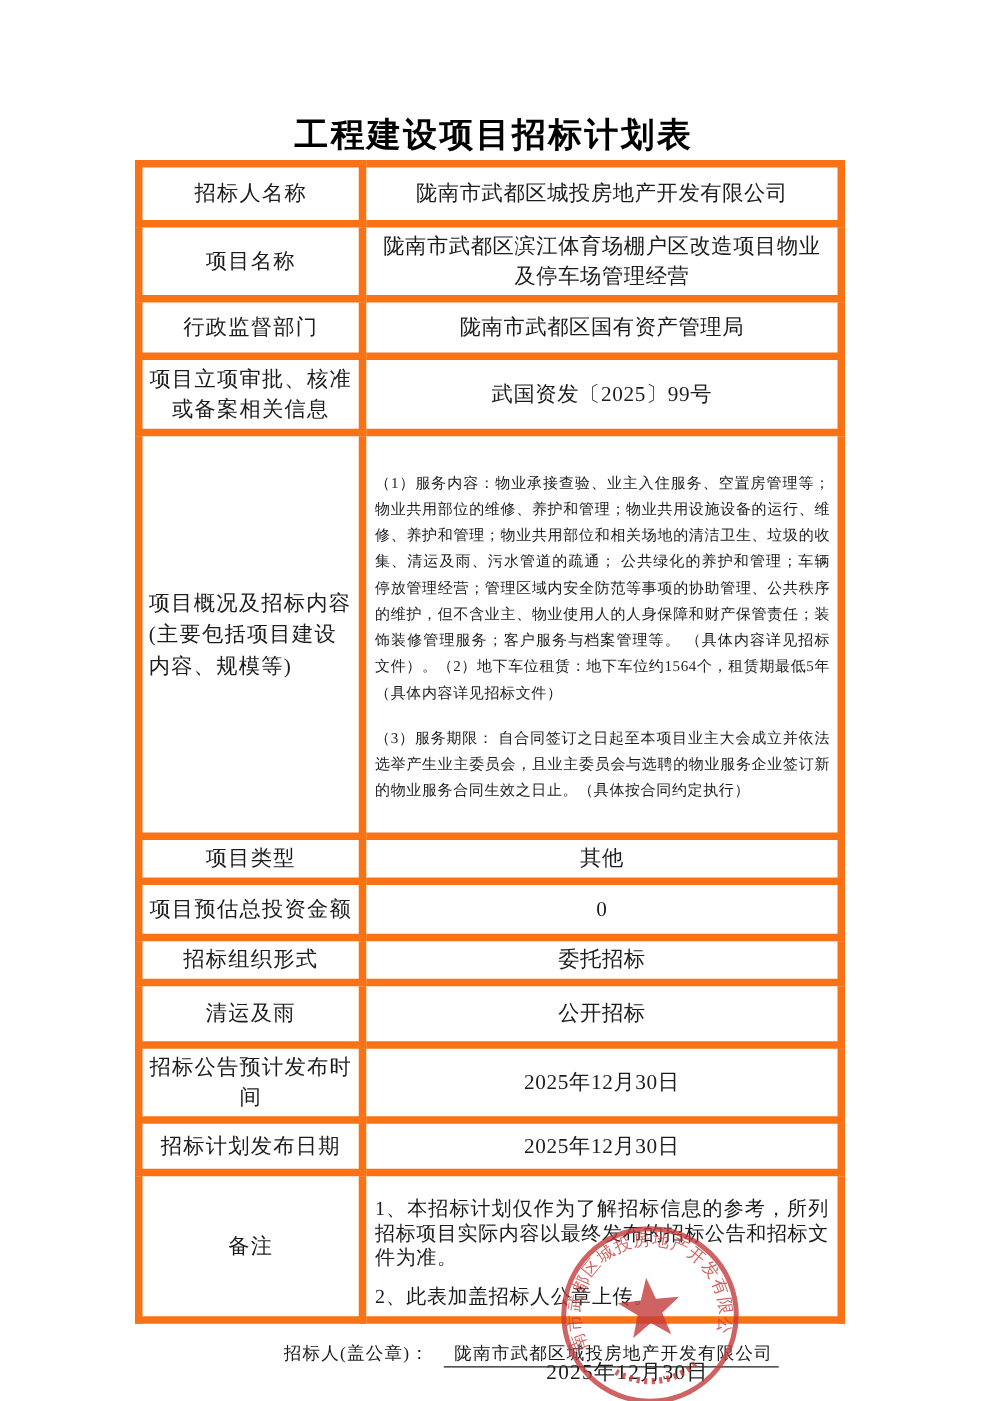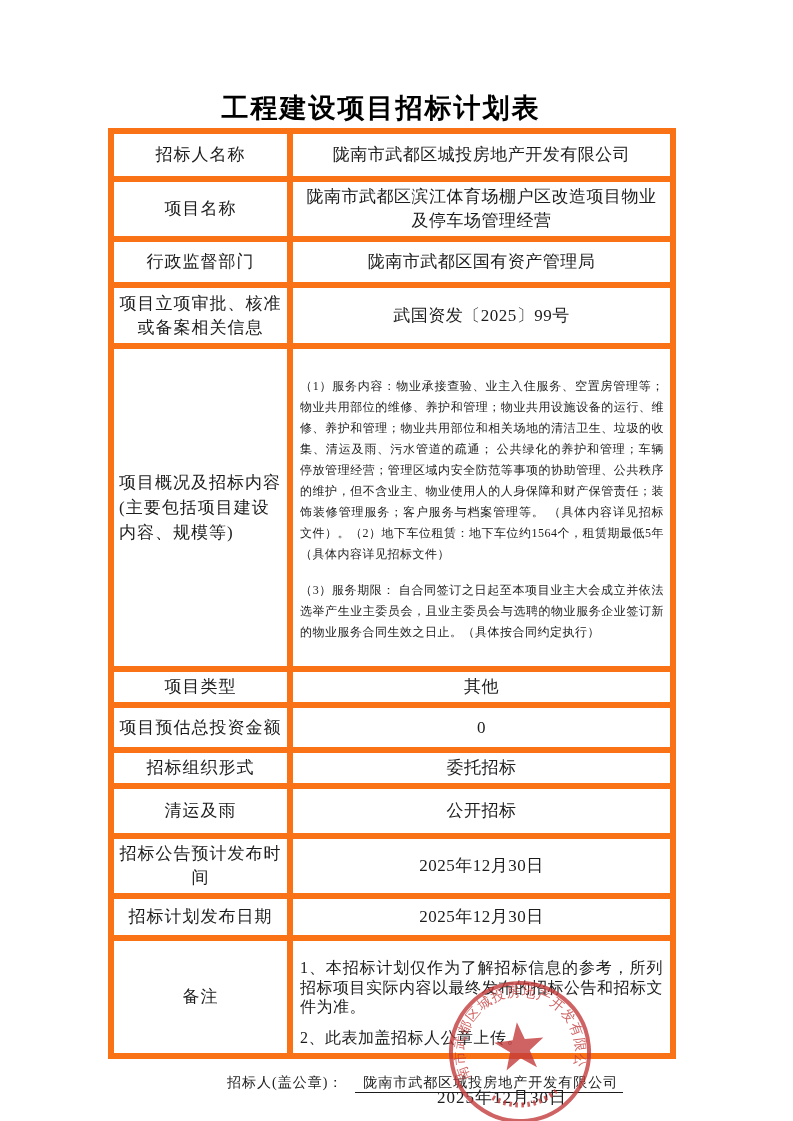--- a/index.html
+++ b/index.html
@@ -2,21 +2,21 @@
 <html><head>
 <meta charset="utf-8">
 <style>
   * { margin:0; padding:0; box-sizing:border-box; }
   html,body { background:#ffffff; }
   body { width:793px; height:1121px; position:relative; overflow:hidden;
          font-family:"Liberation Serif","DejaVu Serif",serif; color:#1c1c1c; }
 
   .doc { position:absolute; inset:0; background:#ffffff; }
 
-  .doc-title { position:absolute; top:90px; left:100px; width:562px;
+  .doc-title { position:absolute; top:90px; left:114px; width:562px;
                text-align:center; font-family:"Liberation Sans","DejaVu Sans",sans-serif;
                font-weight:bold; font-size:27px; letter-spacing:2px; color:#000; }
 
   table.plan { position:absolute; left:108px; top:128px; width:562px;
                border-collapse:collapse; table-layout:fixed; }
   table.plan td { border:6px solid #f97316; overflow:hidden; }
 
   col.c-label { width:179px; }
   col.c-value { width:383px; }
 

